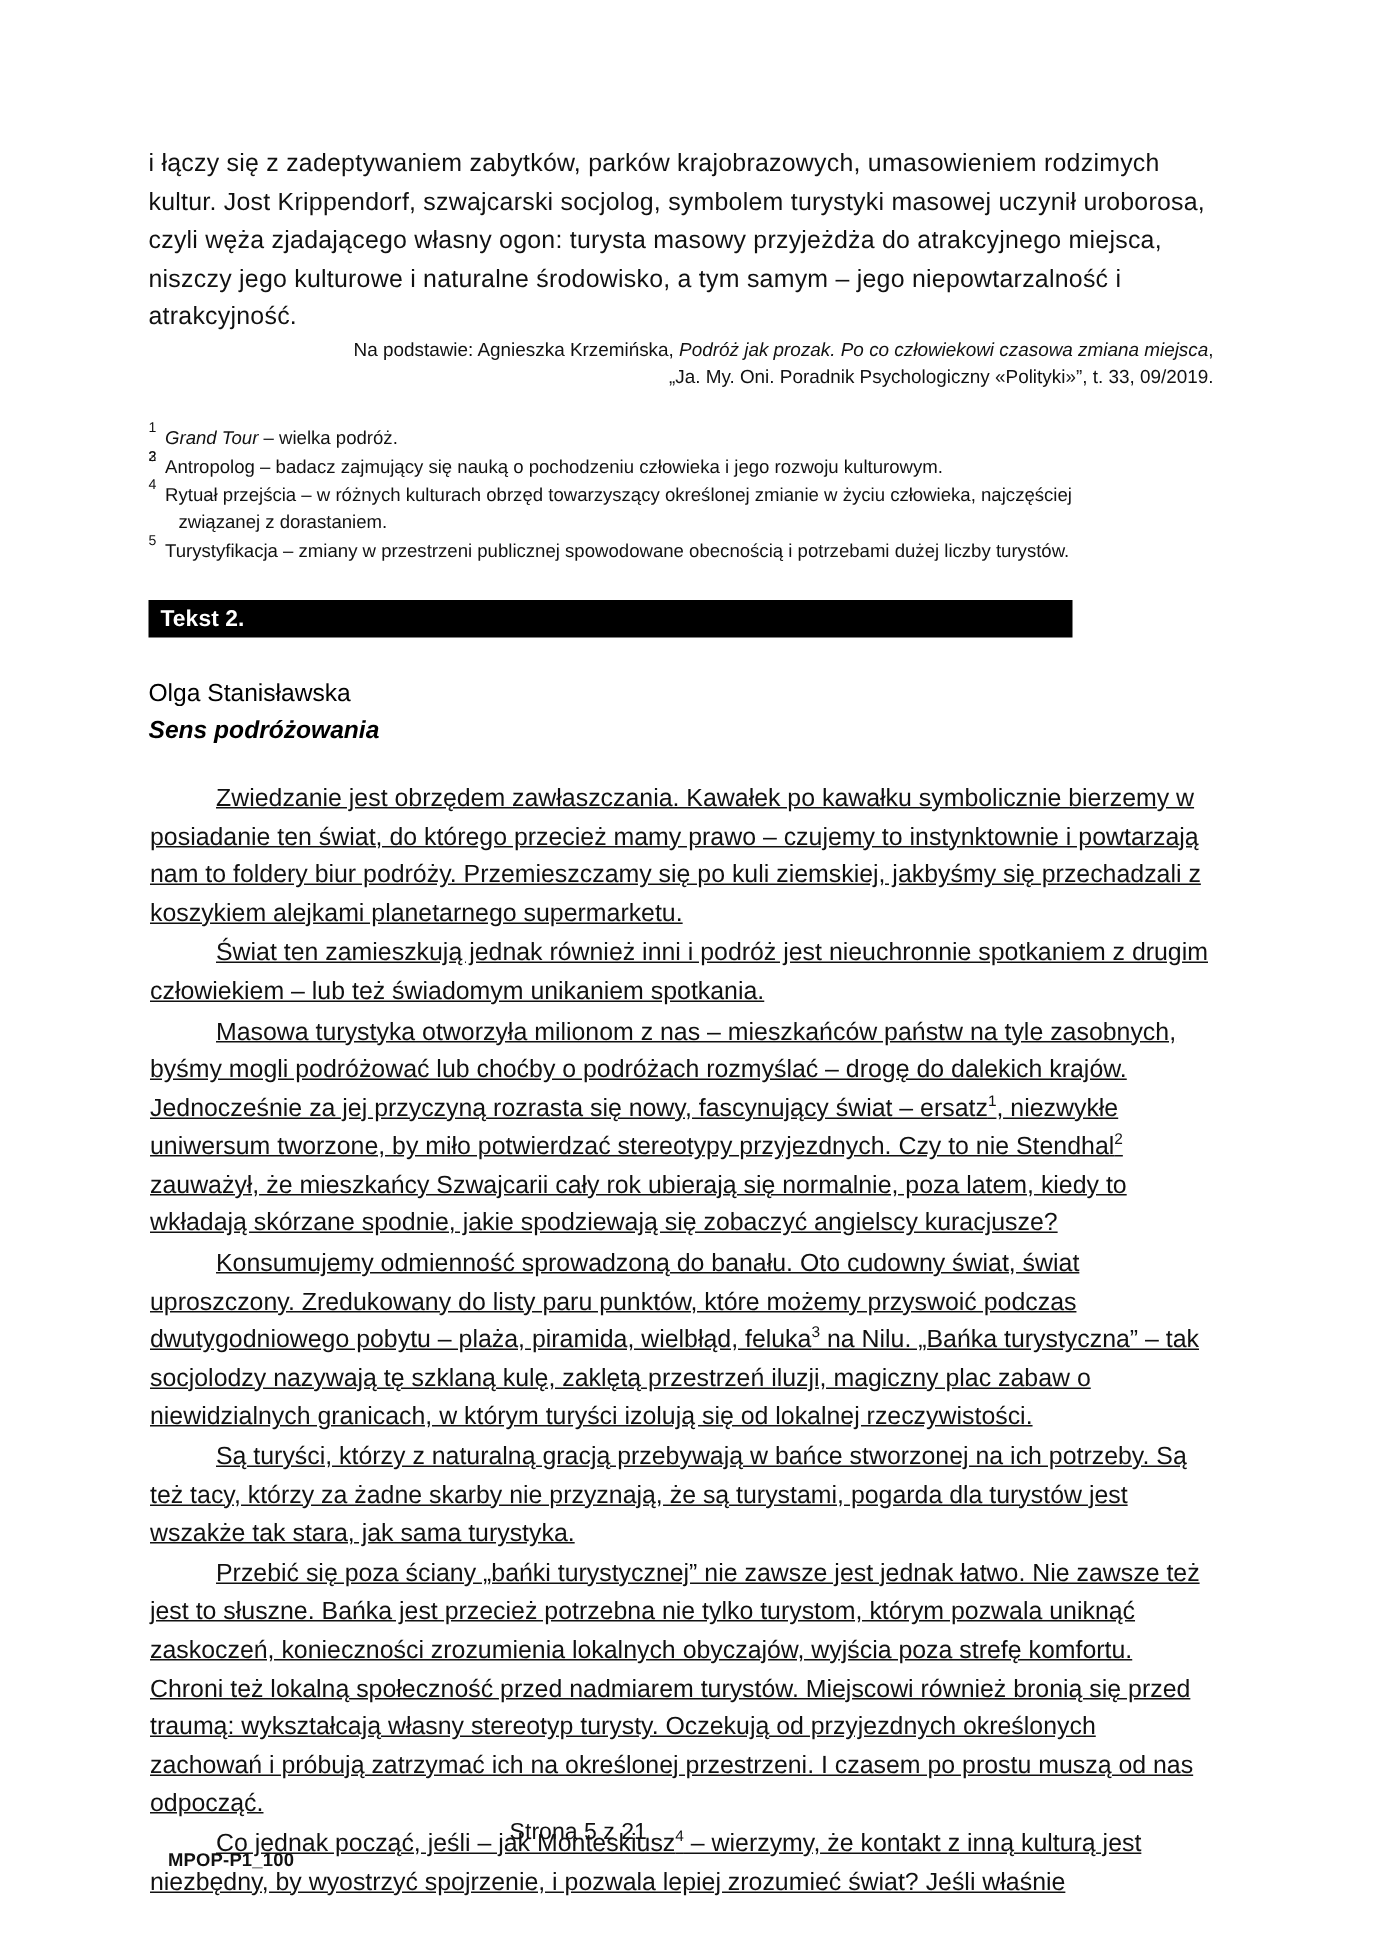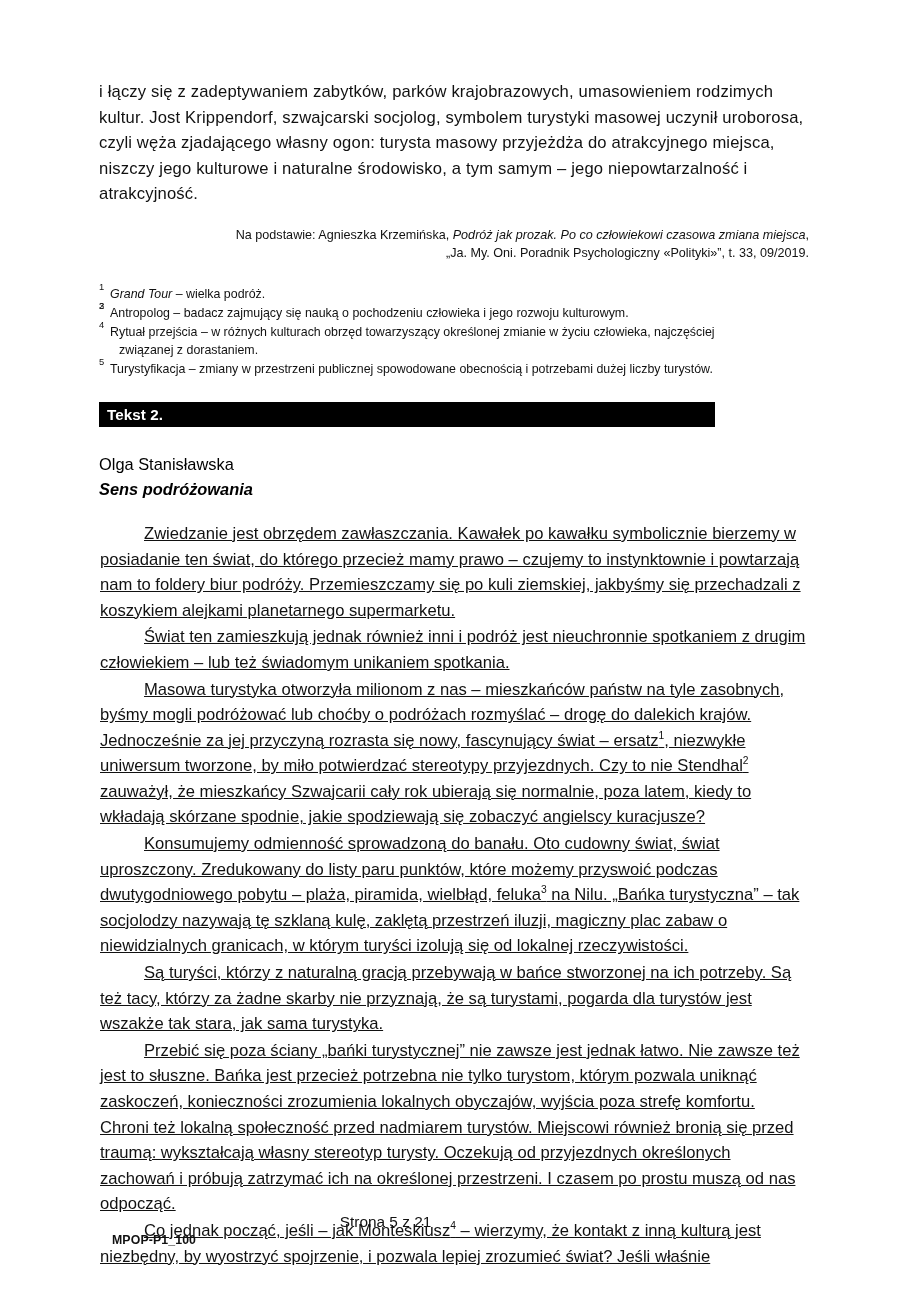--- a/index.html
+++ b/index.html
@@ -22,36 +22,35 @@
     left: 0;
     top: 0;
     width: 915px;
     height: 1294px;
     background: #ffffff;
   }
 
   .content {
     position: absolute;
     left: 99px;
-    top: 79px;
+    top: 96px;
     width: 710px;
   }
 
   
   .carryover {
     font-size: 16.6px;
     line-height: 25.6px;
     text-align: left;
     color: #111;
     letter-spacing: 0.01em;
   }
 
   
   .attribution {
-    margin-top: 19px;
     font-size: 12.6px;
     line-height: 18.5px;
     text-align: right;
     color: #111;
   }
   .attribution .ital { font-style: italic; }
 
   
   .footnotes {
     margin-top: 22px;

